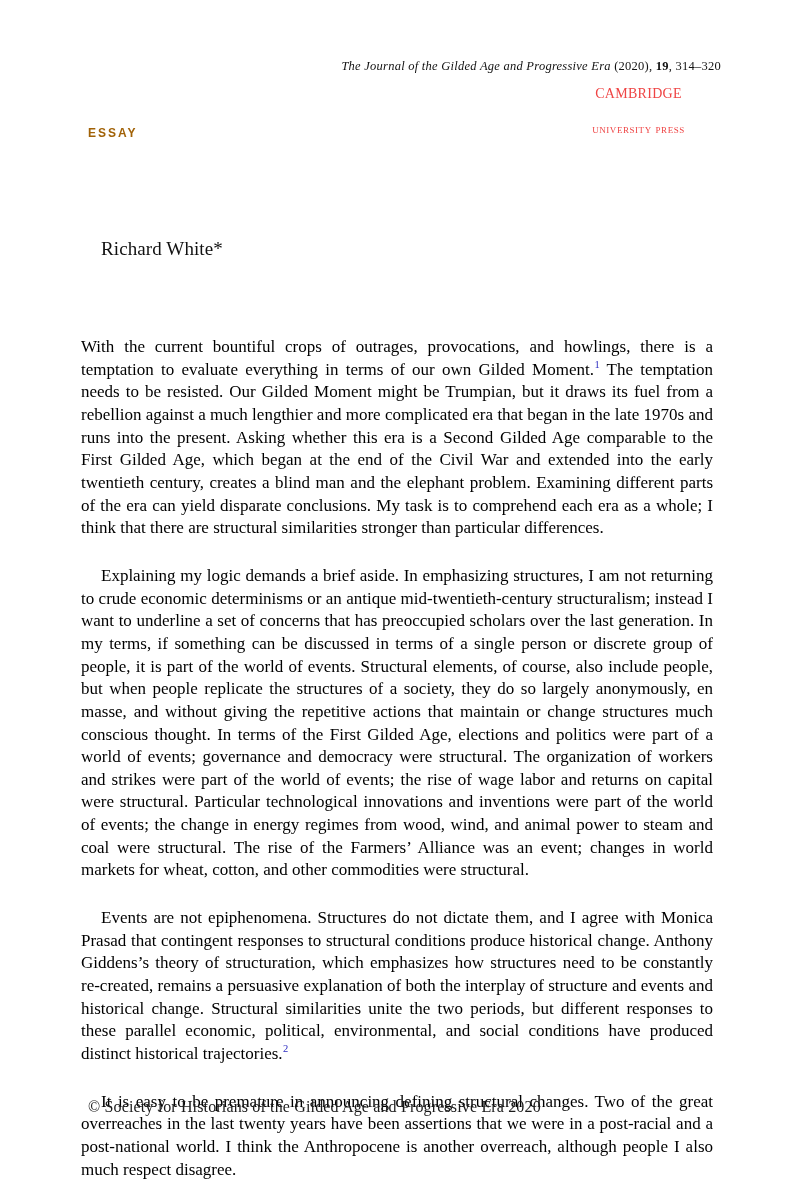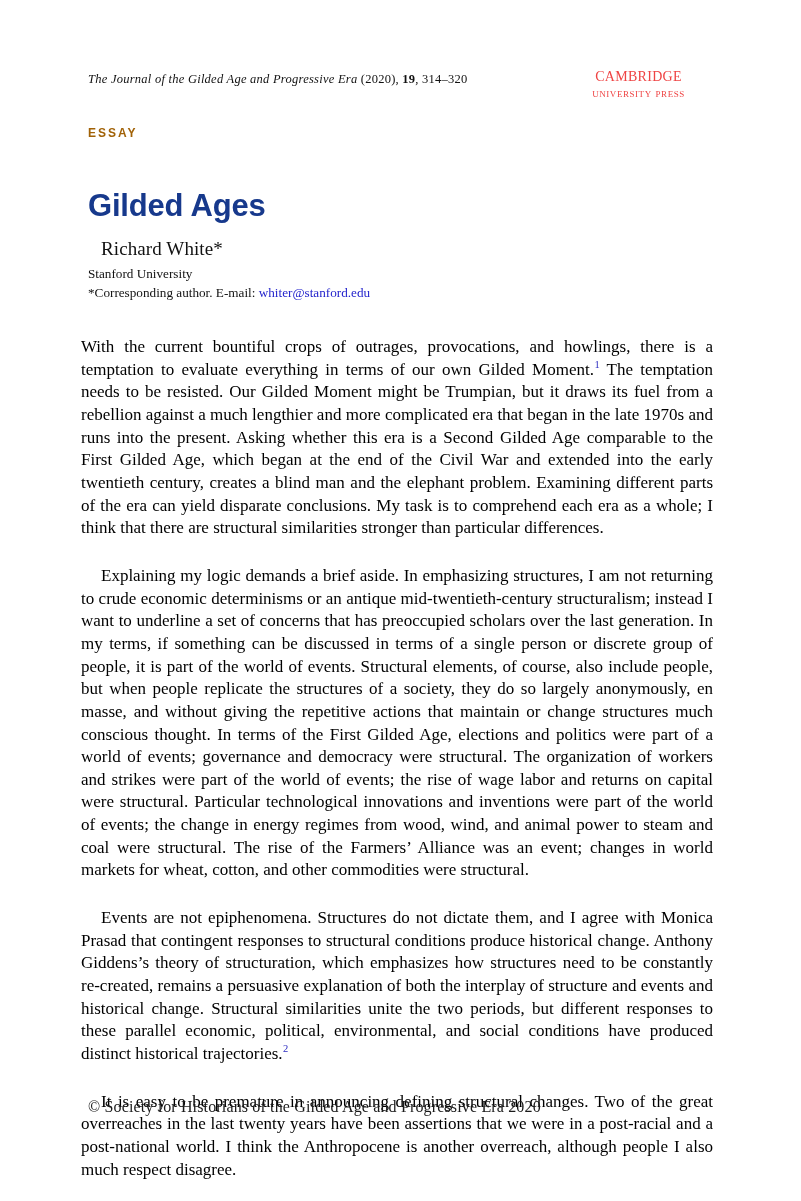--- a/index.html
+++ b/index.html
@@ -22,21 +22,22 @@
   }
 
   
   .masthead {
     position: absolute;
     left: 88px;
     top: 58px;
     width: 633px;
     display: flex;
     justify-content: space-between;
-    align-items: center;
+    align-items: flex-end;
+    flex-direction: column;
   }
   .masthead-left {
     font-size: 12.5px;
     line-height: 17px;
     color: #111111;
   }
   .journal-line {
     white-space: nowrap;
     letter-spacing: 0.25px;
   }
@@ -66,21 +67,21 @@
     text-transform: lowercase;
     font-weight: 400;
   }
   .cup-top::first-letter { font-size: 1em; }
   .cup-bottom {
     font-size: 13.2px;
     line-height: 16px;
     letter-spacing: 0.55px;
     font-variant: small-caps;
     text-transform: lowercase;
-    margin-top: 0;
+    margin-top: 19px;
   }
 
   
   .article-type {
     position: absolute;
     left: 88px;
     top: 126px;
     font-family: "Liberation Sans", "DejaVu Sans", sans-serif;
     font-size: 12px;
     font-weight: bold;
@@ -175,28 +176,23 @@
       <div class="journal-line"><span class="journal-title">The Journal of the Gilded Age and Progressive Era</span> <span>(2020),</span> <span class="vol">19</span><span>, 314–320</span></div>
     </div>
     <div class="cup-logo">
       <div class="cup-top">CAMBRIDGE</div>
       <div class="cup-bottom">UNIVERSITY PRESS</div>
     </div>
   </div>
 
   <div class="article-type">ESSAY</div>
 
-  <h1 class="article-title">Gilded Ages</h1>
 
   <div class="author">Richard White*</div>
 
-  <div class="affil-block">
-    <div>Stanford University</div>
-    <div><span>*Corresponding author. E-mail: </span><a class="email-link" href="#">whiter@stanford.edu</a></div>
-  </div>
 
   <div class="body-text">
     <p><span>With the current bountiful crops of outrages, provocations, and howlings, there is a temptation to evaluate everything in terms of our own Gilded Moment.</span><sup class="fn">1</sup><span> The temptation needs to be resisted. Our Gilded Moment might be Trumpian, but it draws its fuel from a rebellion against a much lengthier and more complicated era that began in the late 1970s and runs into the present. Asking whether this era is a Second Gilded Age comparable to the First Gilded Age, which began at the end of the Civil War and extended into the early twentieth century, creates a blind man and the elephant problem. Examining different parts of the era can yield disparate conclusions. My task is to comprehend each era as a whole; I think that there are structural similarities stronger than particular differences.</span></p>
 
     <p>Explaining my logic demands a brief aside. In emphasizing structures, I am not returning to crude economic determinisms or an antique mid-twentieth-century structuralism; instead I want to underline a set of concerns that has preoccupied scholars over the last generation. In my terms, if something can be discussed in terms of a single person or discrete group of people, it is part of the world of events. Structural elements, of course, also include people, but when people replicate the structures of a society, they do so largely anonymously, en masse, and without giving the repetitive actions that maintain or change structures much conscious thought. In terms of the First Gilded Age, elections and politics were part of a world of events; governance and democracy were structural. The organization of workers and strikes were part of the world of events; the rise of wage labor and returns on capital were structural. Particular technological innovations and inventions were part of the world of events; the change in energy regimes from wood, wind, and animal power to steam and coal were structural. The rise of the Farmers’ Alliance was an event; changes in world markets for wheat, cotton, and other commodities were structural.</p>
 
     <p><span>Events are not epiphenomena. Structures do not dictate them, and I agree with Monica Prasad that contingent responses to structural conditions produce historical change. Anthony Giddens’s theory of structuration, which emphasizes how structures need to be constantly re-created, remains a persuasive explanation of both the interplay of structure and events and historical change. Structural similarities unite the two periods, but different responses to these parallel economic, political, environmental, and social conditions have produced distinct historical trajectories.</span><sup class="fn">2</sup></p>
 
     <p>It is easy to be premature in announcing defining structural changes. Two of the great overreaches in the last twenty years have been assertions that we were in a post-racial and a post-national world. I think the Anthropocene is another overreach, although people I also much respect disagree.</p>
   </div>

